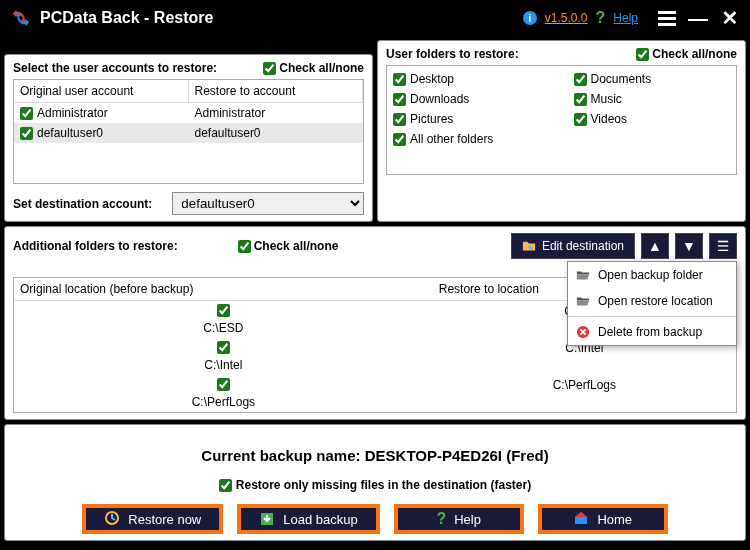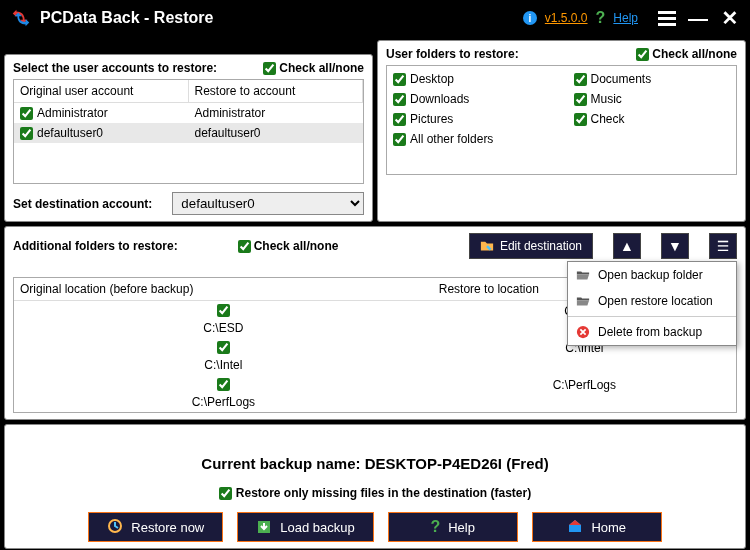--- a/index.html
+++ b/index.html
@@ -36,40 +36,40 @@
 .user-table-row > div { padding: 3px 6px; display: flex; align-items: flex-end; gap: 4px; }
 .user-table-row.highlight { background: #e8e8e8; }
 .folder-grid { display: grid; grid-template-columns: 1fr 1fr; gap: 2px 20px; padding: 4px; border: 1px solid #aaa; margin-top: 2px; min-height: 110px; align-content: start; }
 .folder-item { display: flex; align-items: center; gap: 4px; padding: 2px; }
 .dest-row { display: flex; align-items: center; gap: 20px; margin-top: 8px; }
 .dest-label { font-weight: bold; }
 .dest-select { flex: 1; max-width: 220px; padding: 2px 4px; border: 1px solid #888; background: #eee; }
 .middle-panel { position: relative; }
 .mid-header { display: flex; align-items: center; }
 .mid-title { font-weight: bold; }
-.mid-controls { display: flex; gap: 20px; margin-left: auto; align-items: center; }
+.mid-controls { display: flex; gap: 6px; margin-left: auto; align-items: center; }
 .dark-btn { background: #1a1a3a; color: #fff; border: 1px solid #444; padding: 4px 10px; font-size: 12px; cursor: pointer; display: inline-flex; align-items: center; gap: 6px; height: 26px; }
 .dark-btn .icon { width: 14px; height: 14px; display: inline-block; }
 .sq-btn { background: #1a1a3a; color: #fff; border: 1px solid #444; width: 28px; height: 26px; display: inline-flex; align-items: center; justify-content: center; cursor: pointer; font-size: 14px; }
 .loc-table { border: 1px solid #aaa; margin-top: 18px; min-height: 100px; }
 .loc-header { display: flex; border-bottom: 1px solid #ddd; }
 .loc-header > div { padding: 4px 6px; }
 .lcol1 { width: 58%; }
 .lcol2 { width: 42%; }
 .loc-row { display: flex; }
 .loc-row > div { padding: 3px 6px; display: flex; align-items: center; gap: 4px; flex-direction: column; }
 .context-menu { position: absolute; right: 8px; top: 34px; background: #fff; border: 1px solid #888; box-shadow: 2px 2px 6px rgba(0,0,0,0.3); width: 170px; z-index: 10; }
 .context-item { padding: 6px 8px; display: flex; align-items: center; gap: 8px; cursor: pointer; font-size: 12px; }
 .context-sep { height: 1px; background: #ccc; margin: 2px 0; }
 .ctx-icon { width: 14px; height: 14px; display: inline-block; }
 .bottom-panel { text-align: center; }
-.backup-name { font-size: 15px; font-weight: bold; margin: 24px 0 14px; }
+.backup-name { font-size: 15px; font-weight: bold; margin: 16px 0 14px; }
 .restore-check { display: flex; align-items: center; justify-content: center; gap: 4px; font-weight: bold; margin-bottom: 12px; }
 .action-row { display: flex; justify-content: center; gap: 14px; }
-.action-btn { background: #1a1a3a; color: #fff; border: 1px solid #f97316; padding: 6px 18px; font-size: 13px; cursor: pointer; display: inline-flex; align-items: center; gap: 8px; min-width: 130px; justify-content: center; height: 30px; }
+.action-btn { background: #1a1a3a; color: #fff; border: 4px solid #f97316; padding: 6px 18px; font-size: 13px; cursor: pointer; display: inline-flex; align-items: center; gap: 8px; min-width: 130px; justify-content: center; height: 30px; }
 </style>
 </head>
 <body>
 
 <div class="window">
   <div class="titlebar">
     <div class="logo">
       <svg viewBox="0 0 24 24">
           <path d="M7 3 L3 7 L7 11 L7 8 C12 8 14 10 14 14 L11 14 L15 18 L19 14 L16 14 C16 8 12 5 7 5 Z" fill="#e53935"></path>
           <path d="M17 21 L21 17 L17 13 L17 16 C12 16 10 14 10 10 L13 10 L9 6 L5 10 L8 10 C8 16 12 19 17 19 Z" fill="#1e88e5"></path>
@@ -161,21 +161,21 @@
           <label class="folder-item">
               <input type="checkbox" checked="" style="">
               <span>Music</span>
             </label>
           <label class="folder-item">
               <input type="checkbox" checked="" style="">
               <span>Pictures</span>
             </label>
           <label class="folder-item">
               <input type="checkbox" checked="" style="">
-              <span>Check</span>
+              <span>Videos</span>
             </label>
           <label class="folder-item">
               <input type="checkbox" checked="" style="">
               <span>All other folders</span>
             </label>
         </div>
       </div>
     </div>
 
     <div class="panel middle-panel">

